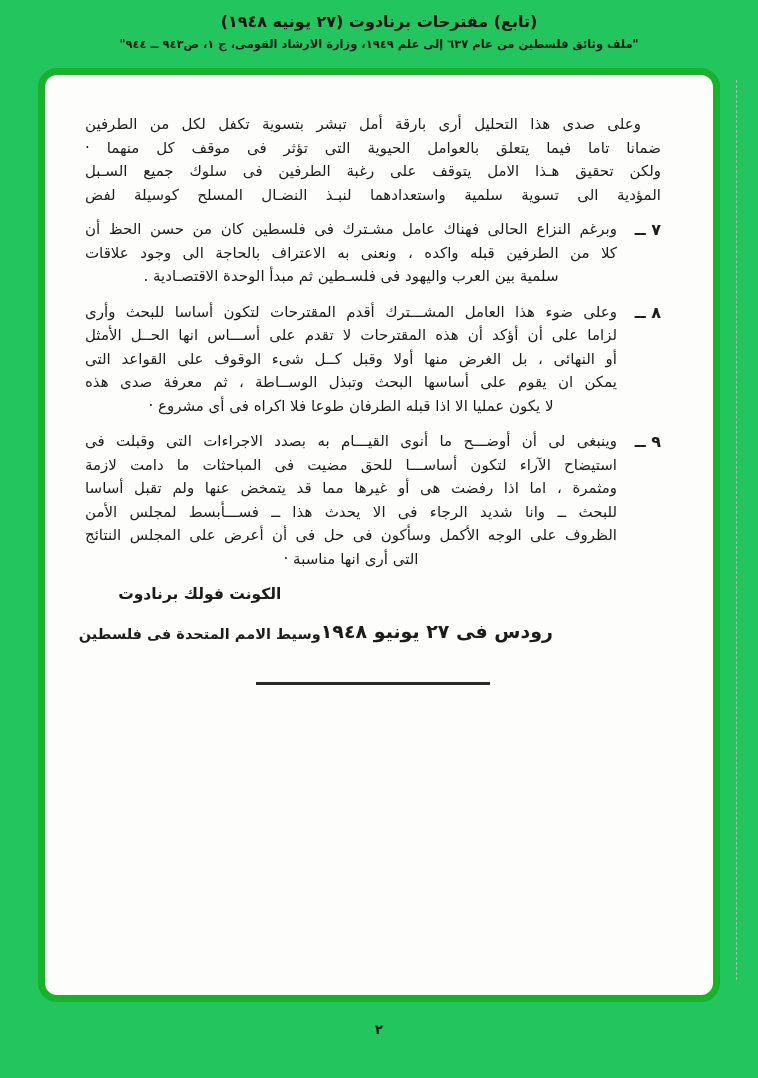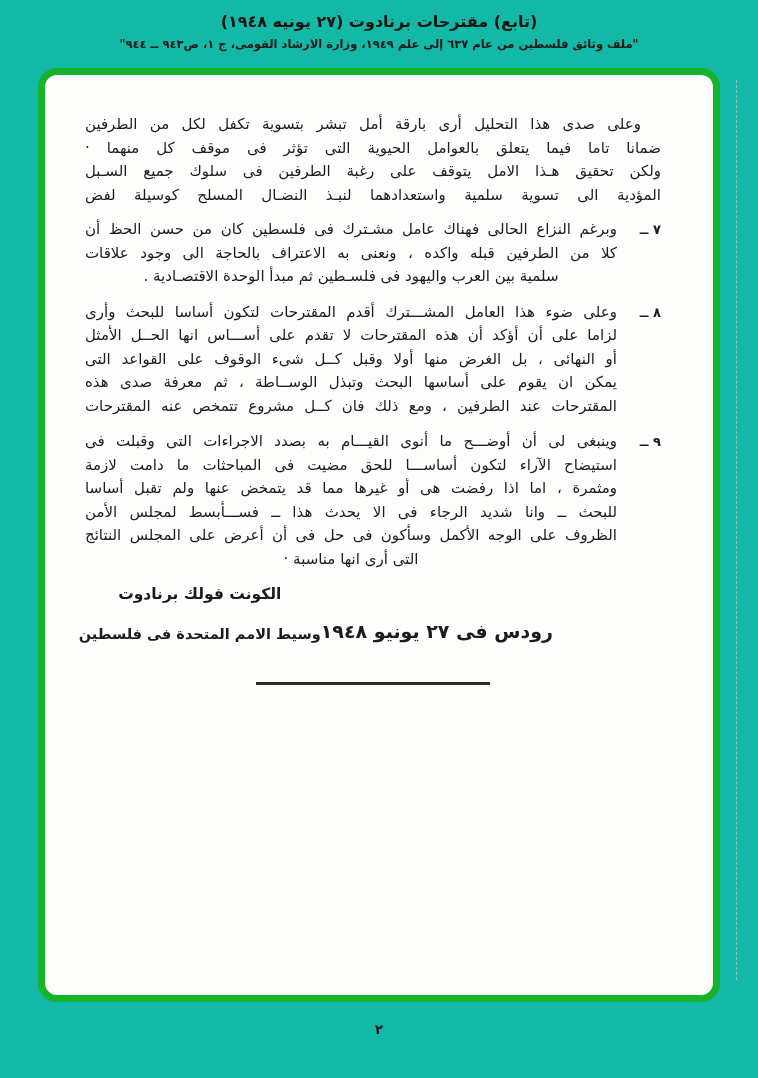--- a/index.html
+++ b/index.html
@@ -5,21 +5,21 @@
   html,body{margin:0;padding:0;}
   body{
     width:758px;height:1078px;
     background:#f4f4f2;
     font-family:"DejaVu Sans", sans-serif;
     overflow:hidden;
   }
   .page{
     position:relative;
     width:758px;height:1078px;
-    background:#14b8a6;
+    background:#22c55e;
     direction:rtl;
     color:#1c1c1c;
   }
   
   .hdr{
     position:absolute;
     top:12px;left:0;right:0;
     text-align:center;
   }
   .hdr-title{
@@ -71,21 +71,21 @@
   .line.first-indent{padding-right:20px;}
   .line.last{text-align-last:center;}
   
   .clause{
     display:flex;
     flex-direction:row; 
     margin:0 0 12px 0;
   }
   .clause .num{
     flex:0 0 44px;
-    font-size:13px;
+    font-size:16px;
     line-height:23.5px;
     font-weight:bold;
     white-space:nowrap;
     color:#1c1c1c;
   }
   .clause .clause-lines{flex:1 1 auto;}
   
   .sig-row{
     display:flex;
     align-items:flex-end;
@@ -162,21 +162,21 @@
         </div>
       </div>
 
       <div class="clause">
         <span class="num">٨ ــ</span>
         <div class="clause-lines">
           <div class="line">وعلى ضوء هذا العامل المشـــترك أقدم المقترحات لتكون أساسا للبحث وأرى</div>
           <div class="line">لزاما على أن أؤكد أن هذه المقترحات لا تقدم على أســـاس انها الحــل الأمثل</div>
           <div class="line">أو النهائى ، بل الغرض منها أولا وقبل كــل شىء الوقوف على القواعد التى</div>
           <div class="line">يمكن ان يقوم على أساسها البحث وتبذل الوســاطة ، ثم معرفة صدى هذه</div>
-          <div class="line">المقترحات عند الطرفين ، ومع ذلك فان كــل مشروع تتمخص عنه المقترحات</div>
+          <div class="line last">لا يكون عمليا الا اذا قبله الطرفان طوعا فلا اكراه فى أى مشروع ·</div>
         </div>
       </div>
 
       <div class="clause">
         <span class="num">٩ ــ</span>
         <div class="clause-lines">
           <div class="line">وينبغى لى أن أوضـــح ما أنوى القيـــام به بصدد الاجراءات التى وقبلت فى</div>
           <div class="line">استيضاح الآراء لتكون أساســـا للحق مضيت فى المباحثات ما دامت لازمة</div>
           <div class="line">ومثمرة ، اما اذا رفضت هى أو غيرها مما قد يتمخض عنها ولم تقبل أساسا</div>
           <div class="line">للبحث ــ وانا شديد الرجاء فى الا يحدث هذا ــ فســـأبسط لمجلس الأمن</div>

